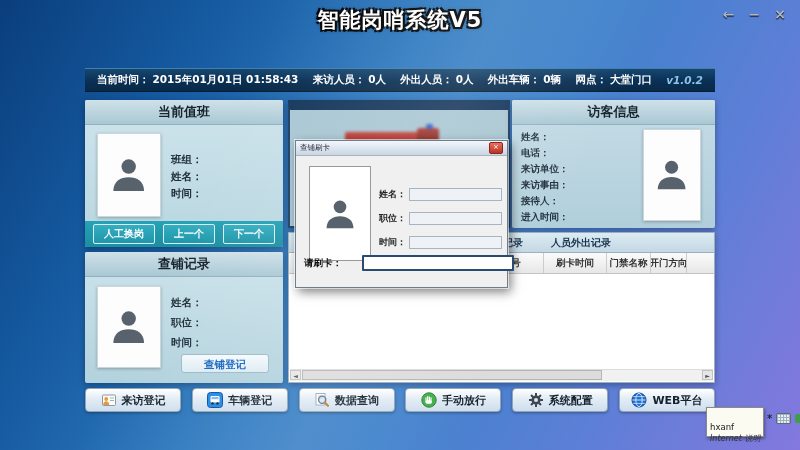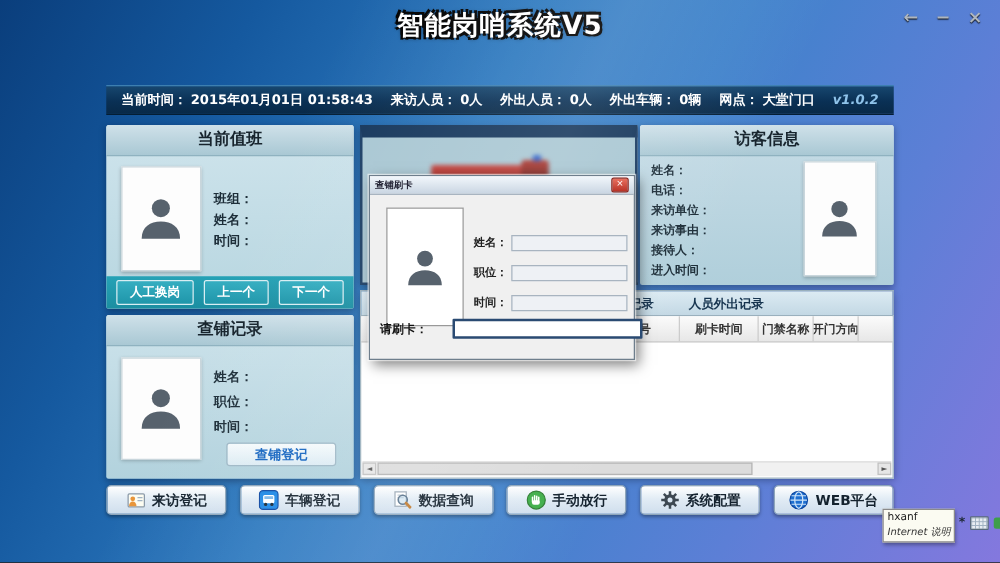--- a/index.html
+++ b/index.html
@@ -79,42 +79,42 @@
   .hs-arrow{position:absolute;top:0;width:11px;height:10px;background:#e6e6e6;border:1px solid #c2c2c2;box-sizing:border-box;
      font-size:6px;line-height:9px;text-align:center;color:#555;cursor:pointer;}
   .hs-left{left:0;} .hs-right{right:0;}
   .hs-thumb{position:absolute;left:12px;top:0;width:300px;height:10px;background:#dcdcdc;border:1px solid #b5b5b5;box-sizing:border-box;cursor:pointer;}
   
   .dialog{position:absolute;left:295px;top:140px;width:211px;height:146px;z-index:20;
     background:#f0f0f0;border:1px solid #6e7e8c;outline:1px solid rgba(255,255,255,.6);
     box-shadow:3px 4px 10px rgba(0,0,0,.5);}
   .dialog-titlebar{height:14px;background:linear-gradient(#f2f7fc,#c9d5e2);border-bottom:1px solid #a8b4c0;
     display:flex;align-items:center;padding:0 4px;}
-  .dialog-title{font-size:7.5px;font-weight:bold;color:#223;flex:1;white-space:nowrap;}
+  .dialog-title{font-size:7.5px;font-weight:normal;color:#223;flex:1;white-space:nowrap;}
   .dialog-close{width:12px;height:10px;background:linear-gradient(#e8705f,#b93327);border:1px solid #8e241b;border-radius:2px;
     color:#fff;font-size:7px;line-height:8px;text-align:center;cursor:pointer;}
   .dialog-photo{position:absolute;left:13px;top:25px;width:60px;height:93px;background:#fff;border:1px solid #999;
     display:flex;align-items:center;justify-content:center;}
   .dialog-photo svg{width:38px;}
   .dlg-row{position:absolute;left:80px;display:flex;align-items:center;}
   .dlg-label{font-size:9px;font-weight:bold;color:#222;width:30px;text-align:right;margin-right:3px;white-space:nowrap;}
   .dlg-input{width:93px;height:13px;background:#eef1f5;border:1px solid #a8b4c0;box-sizing:border-box;font-size:9px;padding:0 2px;}
   .swipe-row{position:absolute;left:8px;top:114px;display:flex;align-items:center;}
   .swipe-label{font-size:9.5px;font-weight:bold;color:#111;margin-right:20px;white-space:nowrap;}
   .swipe-input{width:152px;height:16px;background:#fff;border:2px solid #2a4a72;border-radius:1px;box-sizing:border-box;font-size:10px;padding:0 3px;}
   
   .toolbar{position:absolute;left:85px;top:387px;width:630px;height:26px;display:flex;justify-content:space-between;align-items:center;}
   .tool-btn{height:24px;min-width:96px;display:flex;align-items:center;justify-content:center;gap:5px;cursor:pointer;
     background:linear-gradient(#ffffff,#e2ecf5 45%,#cfdeed);border:1px solid #8fa6ba;border-radius:4px;
     box-shadow:inset 0 1px 0 #fff,0 1px 3px rgba(0,0,0,.35);font-family:inherit;}
   .tool-btn .lbl{font-size:11px;font-weight:bold;color:#14222e;white-space:nowrap;}
   .tool-btn svg{width:16px;height:16px;}
   
   .ime-tip{position:absolute;left:706px;top:407px;width:58px;height:27px;background:#fbfbf2;border:1px solid #8a8a8a;
-    box-shadow:1px 2px 3px rgba(0,0,0,.35);padding:1px 3px;box-sizing:border-box;z-index:25;}
+    box-shadow:1px 2px 3px rgba(0,0,0,.35);padding:14px 3px;box-sizing:border-box;z-index:25;}
   .ime-line1{font-size:8.5px;color:#222;line-height:11px;}
   .ime-line2{font-size:8px;color:#333;font-style:italic;line-height:11px;white-space:nowrap;text-align:right;}
   .lang-bar{position:absolute;left:767px;top:413px;display:flex;align-items:center;gap:4px;z-index:25;}
   .lb-pen{font-size:10px;font-weight:bold;color:#1c2733;line-height:10px;}
   .lb-keyboard{width:13px;height:9px;background:#e8edf2;border:1px solid #5a6b7c;border-radius:1px;
      background-image:linear-gradient(90deg,#9fb0c0 1px,transparent 1px),linear-gradient(#9fb0c0 1px,transparent 1px);
      background-size:3px 3px;}
   .lb-green{width:8px;height:9px;background:#3e9e4a;border-radius:2px;}
   .person-icon{fill:#57626d;}
 </style>

